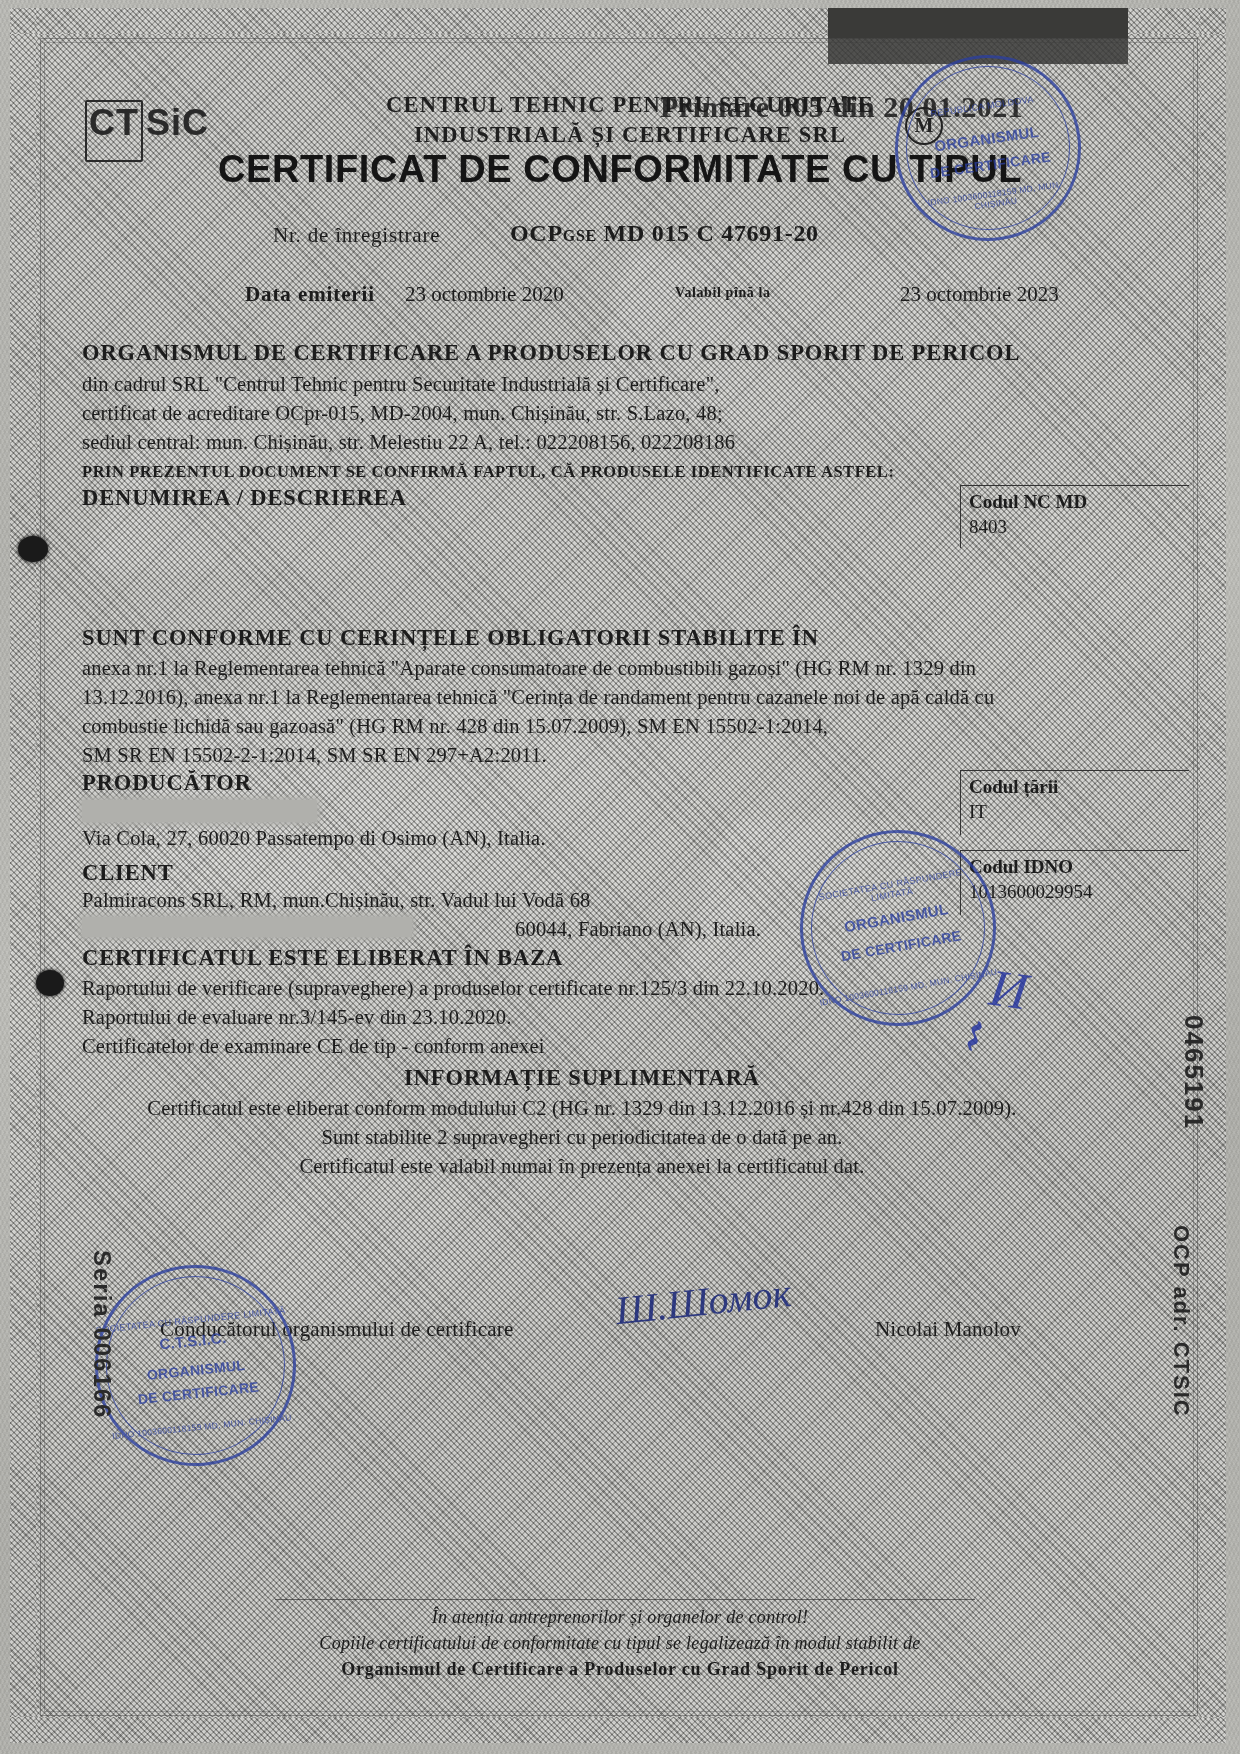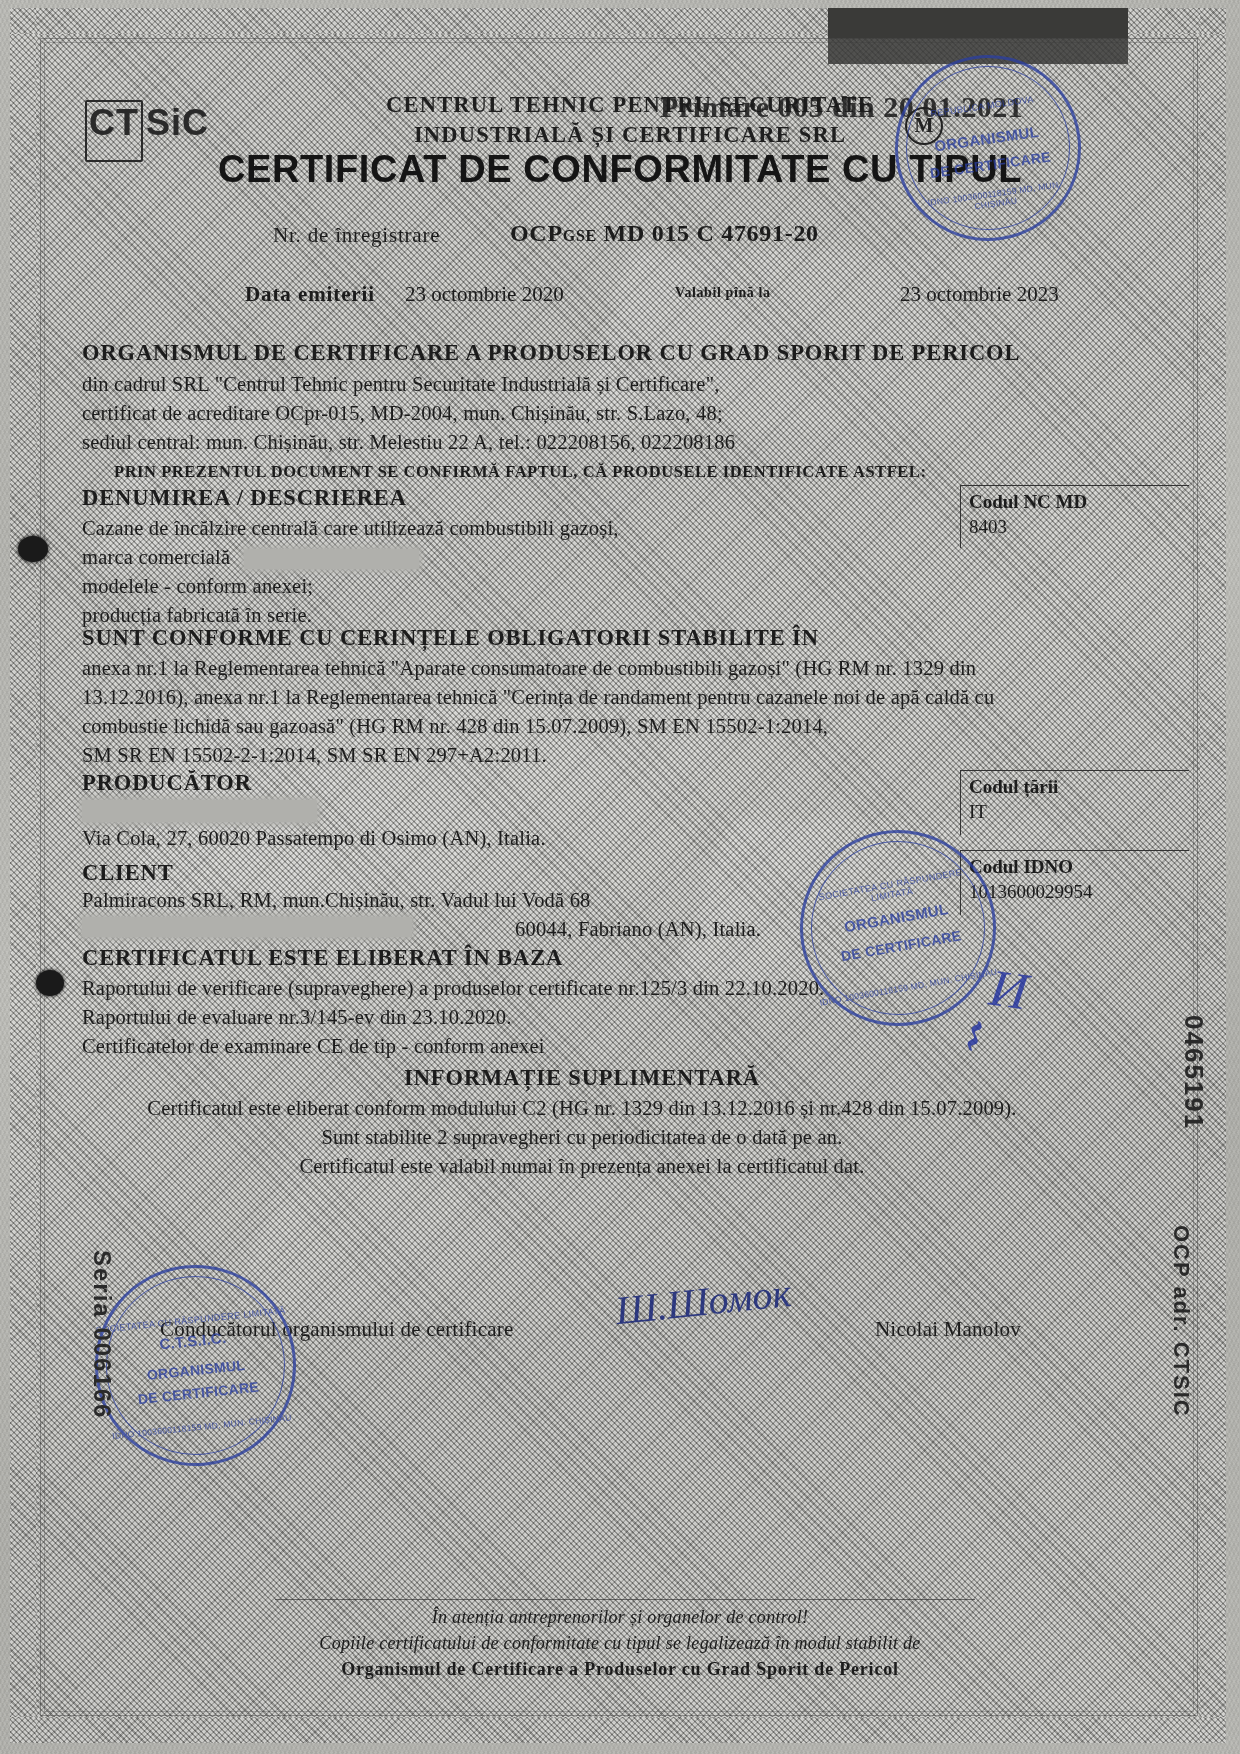--- a/index.html
+++ b/index.html
@@ -147,21 +147,20 @@
   }
   .body-txt {
     font-size: 20.5px;
     line-height: 1.42;
     letter-spacing: 0.2px;
   }
   .small-caps-line {
     font-size: 16.5px;
     font-weight: bold;
     letter-spacing: 0.55px;
-    padding-left: 32px;
   }
 
   .sec { position: absolute; left: 22px; width: 1000px; }
 
   
   .side-box {
     position: absolute;
     border-left: 1.5px solid #333;
     border-top: 1.5px solid #333;
     padding: 4px 0 0 8px;
@@ -340,29 +339,20 @@
         <div>din cadrul SRL "Centrul Tehnic pentru Securitate Industrială și Certificare",</div>
         <div>certificat de acreditare OCpr-015, MD-2004, mun. Chișinău, str. S.Lazo, 48;</div>
         <div>sediul central: mun. Chișinău, str. Melestiu 22 A, tel.: 022208156, 022208186</div>
       </div>
     </div>
 
     <div class="sec small-caps-line" style="top:402px;">PRIN PREZENTUL DOCUMENT SE CONFIRMĂ FAPTUL, CĂ PRODUSELE IDENTIFICATE ASTFEL:</div>
 
     <div class="sec" style="top:425px;">
       <div class="h-bold" style="font-size:22.5px;">DENUMIREA / DESCRIEREA</div>
-      <div class="body-txt" style="margin-top:3px;">
-        <div>Cazane de încălzire centrală care utilizează combustibili gazoși,</div>
-        <div>
-          <span>marca comercială</span>
-          <span class="redact" style="width:175px;height:20px;margin-left:8px;"></span>
-        </div>
-        <div>modelele - conform anexei;</div>
-        <div>producția fabricată în serie.</div>
-      </div>
     </div>
 
     <div class="side-box" style="left:900px;top:425px;width:220px;height:58px;">
       <div>Codul NC MD</div>
       <div class="v">8403</div>
     </div>
 
     <div class="sec" style="top:565px;width:928px;">
       <div class="h-bold" style="font-size:22.5px;">SUNT CONFORME CU CERINȚELE OBLIGATORII STABILITE ÎN</div>
       <div class="body-txt" style="margin-top:3px;">

